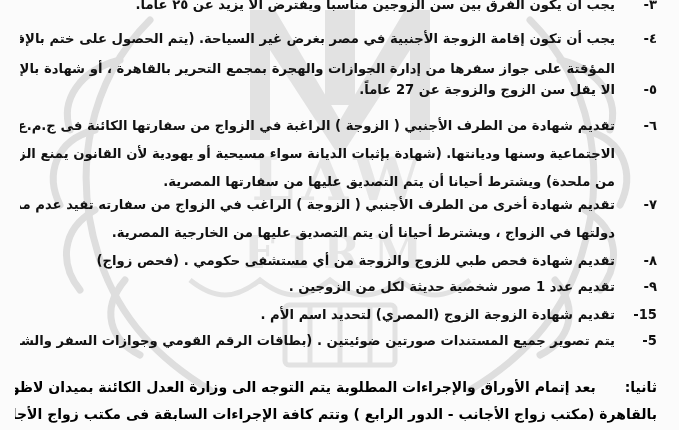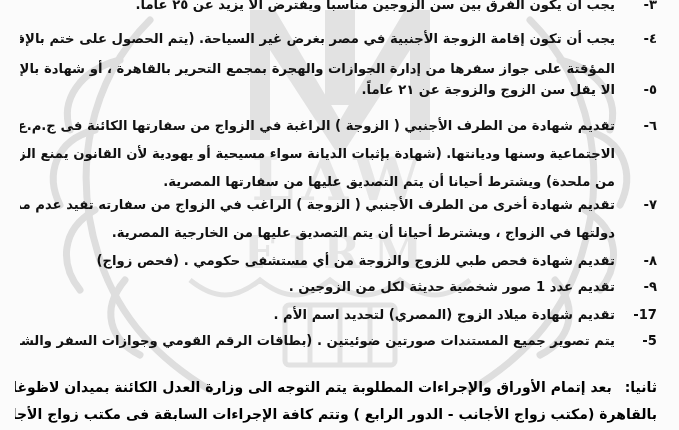--- a/index.html
+++ b/index.html
@@ -68,21 +68,21 @@
     font-weight: bold;
     line-height: 27px;
     color: #000;
   }
   .second .line {
     display: block;
     white-space: nowrap;
     overflow: hidden;
   }
   .second .label {
-    margin-left: 8px;
+    margin-left: 24px;
   }
 </style>
 </head>
 <body>
 
 <svg class="watermark" viewBox="0 0 679 430" xmlns="http://www.w3.org/2000/svg">
   <g fill="none" stroke="#dedede" stroke-width="7" stroke-linecap="round">
 
     <path d="M150 20 C 90 80, 70 170, 100 260 C 120 320, 160 360, 210 390"></path>
     <path d="M120 60 C 80 70, 60 100, 70 130"></path>
@@ -127,21 +127,21 @@
     <span class="num">٤-</span>
     <span class="txt">
       <span class="line">يجب أن تكون إقامة الزوجة الأجنبية في مصر بغرض غير السياحة. (يتم الحصول على ختم بالإقامة</span>
       <span class="line" style="margin-top:4px;">المؤقتة على جواز سفرها من إدارة الجوازات والهجرة بمجمع التحرير بالقاهرة ، أو شهادة بالإقامة).</span>
     </span>
   </div>
 
   <div class="item" style="top:77px;">
     <span class="num">٥-</span>
     <span class="txt">
-      <span class="line">الا يقل سن الزوج والزوجة عن ٢١ عاماً.</span>
+      <span class="line">الا يقل سن الزوج والزوجة عن 27 عاماً.</span>
     </span>
   </div>
 
   <div class="item" style="top:113px;">
     <span class="num">٦-</span>
     <span class="txt">
       <span class="line">تقديم شهادة من الطرف الأجنبي ( الزوجة ) الراغبة في الزواج من سفارتها الكائنة فى ج.م.ع بحالتها</span>
       <span class="line" style="margin-top:2px;">الاجتماعية وسنها وديانتها. (شهادة بإثبات الديانة سواء مسيحية أو يهودية لأن القانون يمنع الزواج</span>
       <span class="line" style="margin-top:2px;">من ملحدة) ويشترط أحيانا أن يتم التصديق عليها من سفارتها المصرية.</span>
     </span>
@@ -163,23 +163,23 @@
   </div>
 
   <div class="item" style="top:274px;">
     <span class="num">٩-</span>
     <span class="txt">
       <span class="line">تقديم عدد 1 صور شخصية حديثة لكل من الزوجين .</span>
     </span>
   </div>
 
   <div class="item" style="top:302px;">
-    <span class="num">17-</span>
+    <span class="num">15-</span>
     <span class="txt">
-      <span class="line">تقديم شهادة ميلاد الزوج (المصري) لتحديد اسم الأم .</span>
+      <span class="line">تقديم شهادة الزوجة الزوج (المصري) لتحديد اسم الأم .</span>
     </span>
   </div>
 
   <div class="item" style="top:328px;">
     <span class="num">5-</span>
     <span class="txt">
       <span class="line">يتم تصوير جميع المستندات صورتين ضوئيتين . (بطاقات الرقم القومي وجوازات السفر والشهادات)</span>
     </span>
   </div>
 

